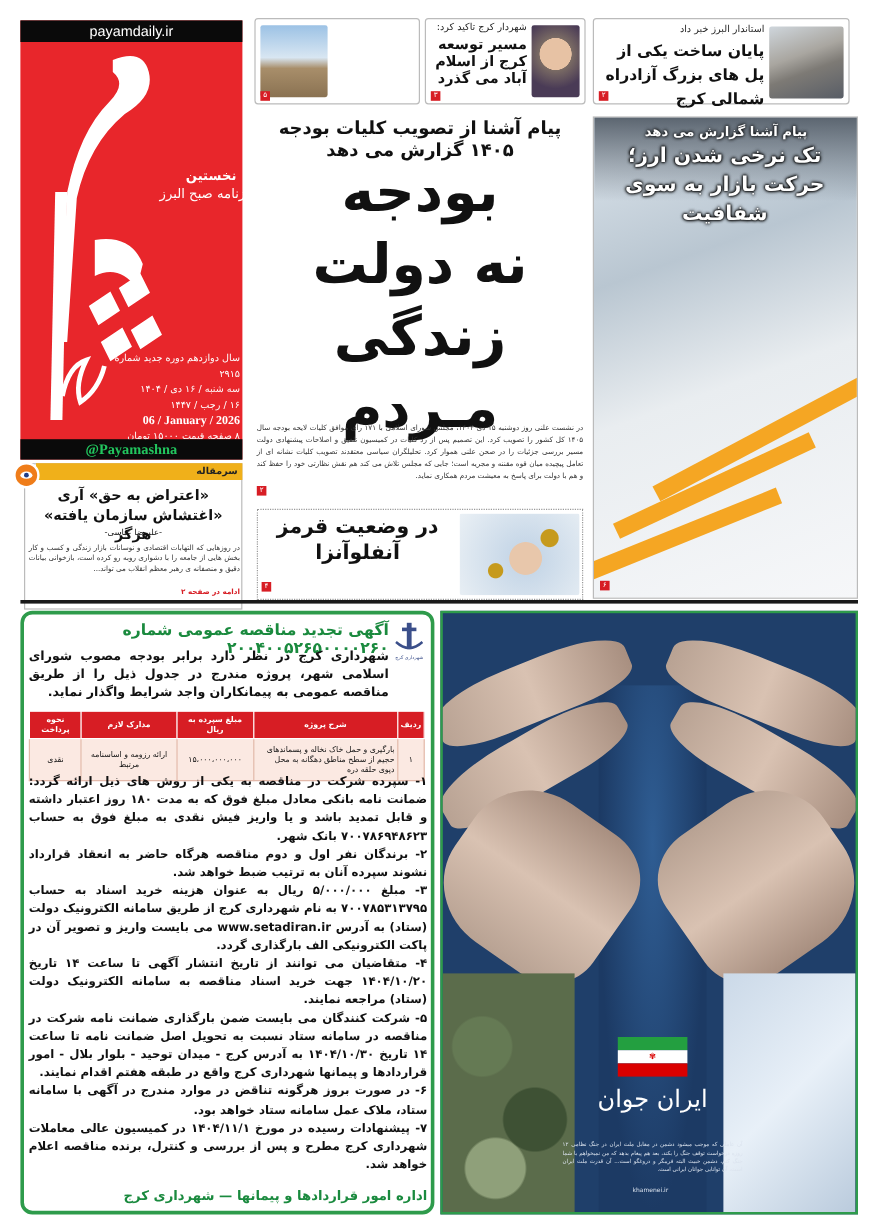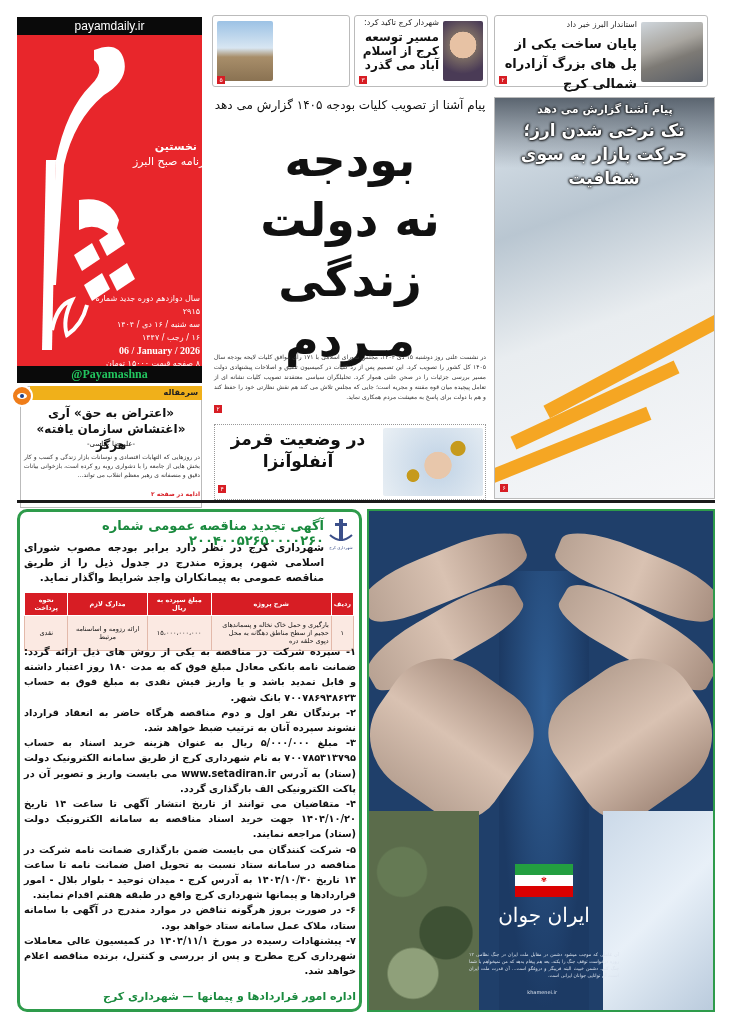--- a/index.html
+++ b/index.html
@@ -37,21 +37,21 @@
   .t2 { left: 354px; top: 15px; width: 134px; height: 72px; }
   .t3 { left: 494px; top: 15px; width: 214px; height: 72px; }
   .t-img { border-radius: 2px; }
   .img-hills { background: linear-gradient(180deg, #9cc2e5 0%, #d8e6f2 45%, #a88e6a 60%, #8a7252 100%); }
   .img-man { background: radial-gradient(circle at 50% 40%, #e7c2a4 0 32%, #7a6b64 33%, #4a3b56 70%); }
   .img-road { background: linear-gradient(160deg, #cfd6dc 0%, #a9a6a0 40%, #7d7a75 60%, #585d66 100%); }
   .t-kicker { font-size: 8px; color: #222; text-align: right; }
   .t-head { font-size: 12px; font-weight: bold; line-height: 14px; text-align: right; color: #111; }
 
   
-  .lead-kicker { left: 212px; top: 98px; width: 276px; font-size: 12px; font-weight: normal; text-align: center; }
+  .lead-kicker { left: 212px; top: 98px; width: 276px; font-size: 15px; font-weight: bold; text-align: center; }
   .lead-head { left: 212px; top: 130px; width: 276px; font-size: 46px; font-weight: bold; line-height: 60px; text-align: center; letter-spacing: -1px; }
   .lead-body { left: 214px; top: 352px; width: 272px; font-size: 6px; line-height: 10px; text-align: justify; color: #333; }
   .lead-num { left: 214px; top: 405px; }
 
   .flu-box { left: 214px; top: 424px; width: 272px; height: 76px; border: 1px dotted #999; }
   .flu-img { left: 383px; top: 428px; width: 100px; height: 68px; background: radial-gradient(circle at 75% 30%, #c69a1c 0 8%, transparent 9%), radial-gradient(circle at 30% 70%, #c69a1c 0 7%, transparent 8%), radial-gradient(circle at 55% 55%, #e8c7ab 0 20%, #c8d8e8 21%, #eaf0f5 100%); border-radius: 2px; }
   .flu-head { left: 218px; top: 428px; width: 160px; font-size: 17px; font-weight: bold; line-height: 22px; text-align: center; }
   .flu-num { left: 218px; top: 485px; }
 
   

